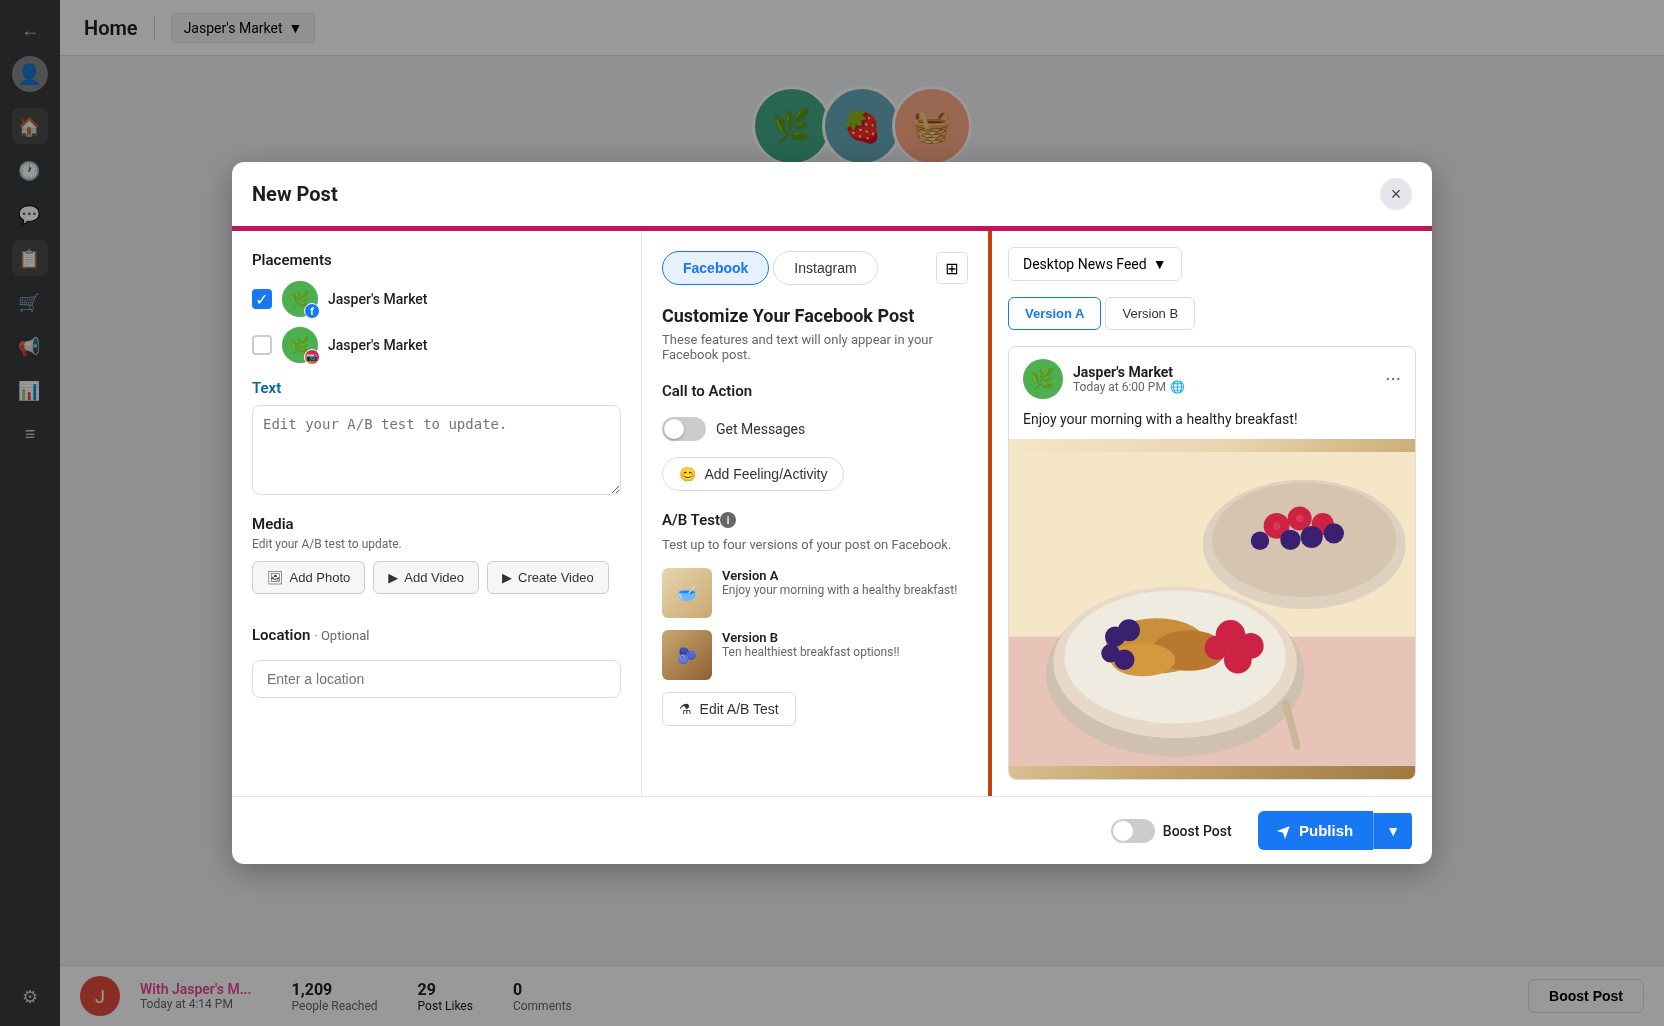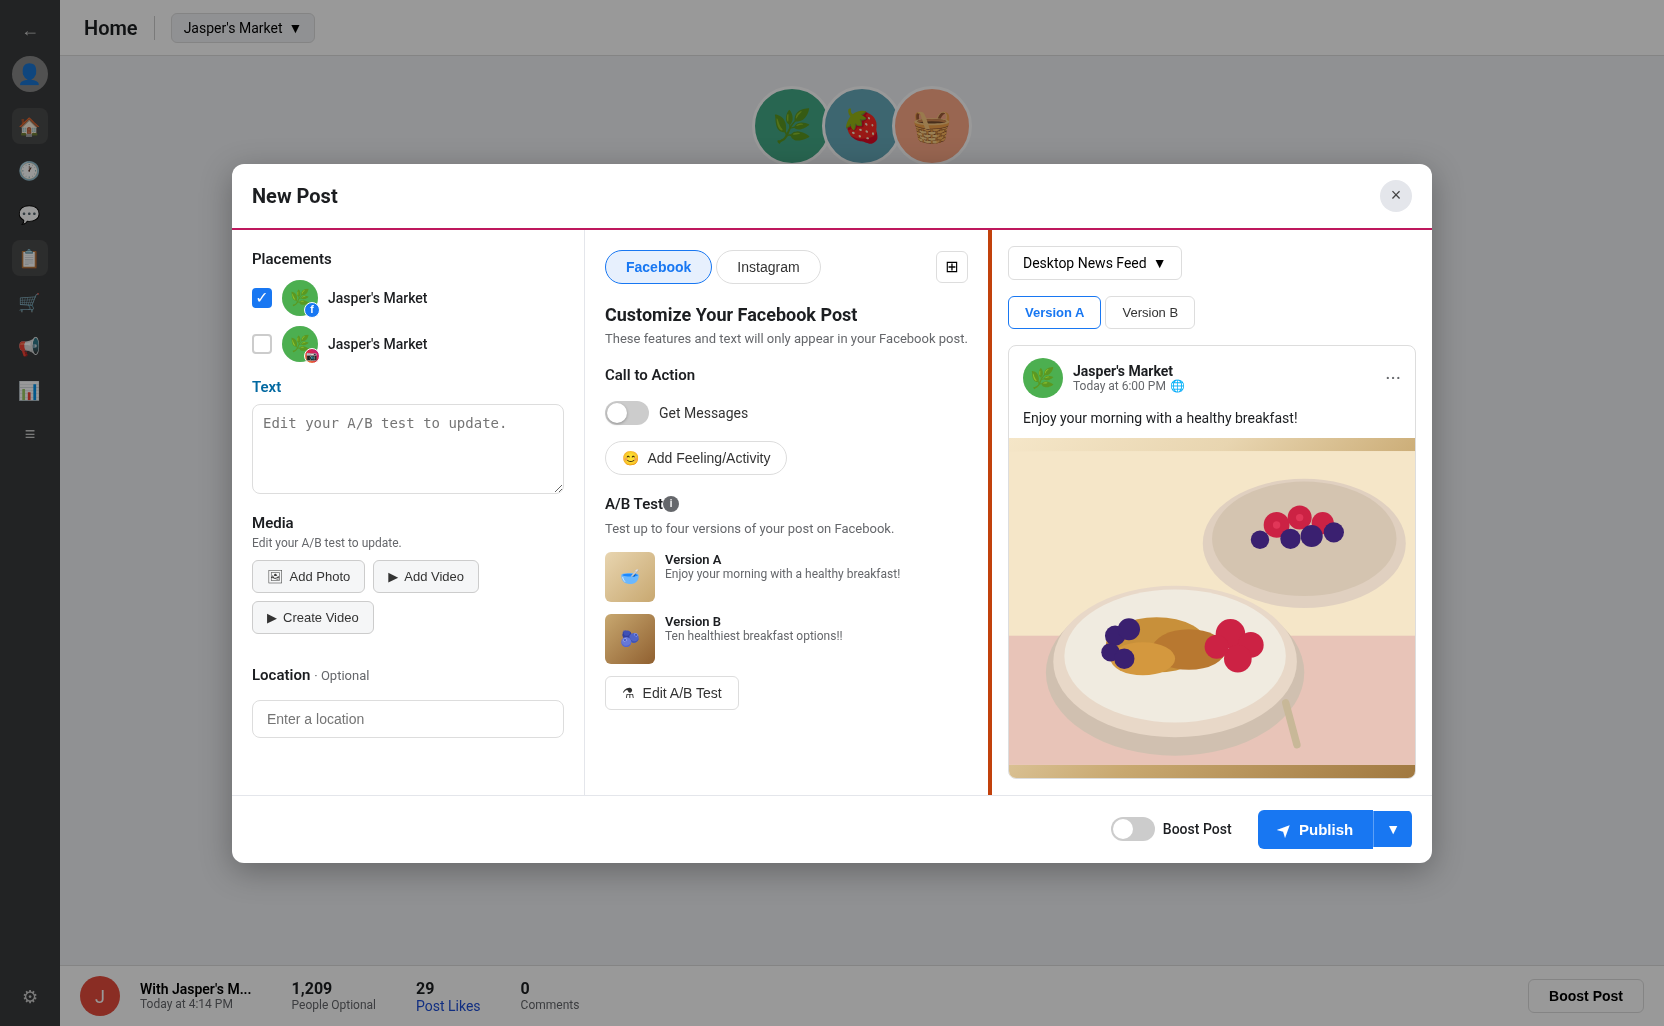--- a/index.html
+++ b/index.html
@@ -127,21 +127,21 @@
       width: 1200px;
       max-height: 800px;
       display: flex;
       flex-direction: column;
       box-shadow: 0 8px 32px rgba(0,0,0,0.3);
       position: relative;
     }
 
     .modal-header {
       padding: 16px 20px;
-      border-bottom: 2px solid #be185d;
+      border-bottom: 5px solid #be185d;
       display: flex;
       align-items: center;
       justify-content: space-between;
     }
 
     .modal-title {
       font-size: 20px;
       font-weight: 700;
       color: #1c1e21;
     }
@@ -161,21 +161,21 @@
     }
 
     .modal-body {
       display: flex;
       flex: 1;
       overflow: hidden;
     }
 
     
     .left-panel {
-      width: 353px;
+      width: 410px;
       border-right: 1px solid #e4e6eb;
       padding: 20px;
       overflow-y: auto;
       flex-shrink: 0;
     }
 
     .section-title {
       font-size: 15px;
       font-weight: 600;
       color: #1c1e21;
@@ -806,31 +806,31 @@
       <div style="display:flex; gap:-8px; margin-top:10px">
         <div style="width:80px;height:80px;border-radius:50%;background:#4a8;display:flex;align-items:center;justify-content:center;font-size:32px;border:3px solid white;">🌿</div>
         <div style="width:80px;height:80px;border-radius:50%;background:#6ab;display:flex;align-items:center;justify-content:center;font-size:32px;border:3px solid white;margin-left:-10px">🍓</div>
         <div style="width:80px;height:80px;border-radius:50%;background:#fa8;display:flex;align-items:center;justify-content:center;font-size:32px;border:3px solid white;margin-left:-10px">🧺</div>
       </div>
     </div>
 
     <div class="bg-post-item">
       <div style="width:40px;height:40px;border-radius:50%;background:#e74c3c;display:flex;align-items:center;justify-content:center;color:white;font-size:18px;flex-shrink:0">J</div>
       <div>
-        <div style="font-size:14px;font-weight:600;color:#000000">With Jasper's M...</div>
+        <div style="font-size:14px;font-weight:600;color:#ec4899">With Jasper's M...</div>
         <div style="font-size:12px;color:#65676b">Today at 4:14 PM</div>
       </div>
       <div style="display:flex;gap:40px;margin-left:20px">
         <div>
           <div style="font-size:16px;font-weight:700;color:#1c1e21">1,209</div>
-          <div style="font-size:12px;color:#65676b">People Optional</div>
+          <div style="font-size:12px;color:#65676b">People Reached</div>
         </div>
         <div>
           <div style="font-size:16px;font-weight:700;color:#1c1e21">29</div>
-          <div style="font-size:14px;color:#1d4ed8">Post Likes</div>
+          <div style="font-size:12px;color:#0f172a">Post Likes</div>
         </div>
         <div>
           <div style="font-size:16px;font-weight:700;color:#1c1e21">0</div>
           <div style="font-size:12px;color:#65676b">Comments</div>
         </div>
       </div>
       <button style="margin-left:auto;padding:8px 20px;border:1px solid #ddd;border-radius:6px;background:white;font-size:14px;font-weight:600;cursor:pointer">Boost Post</button>
     </div>
   </div>
 </div>

